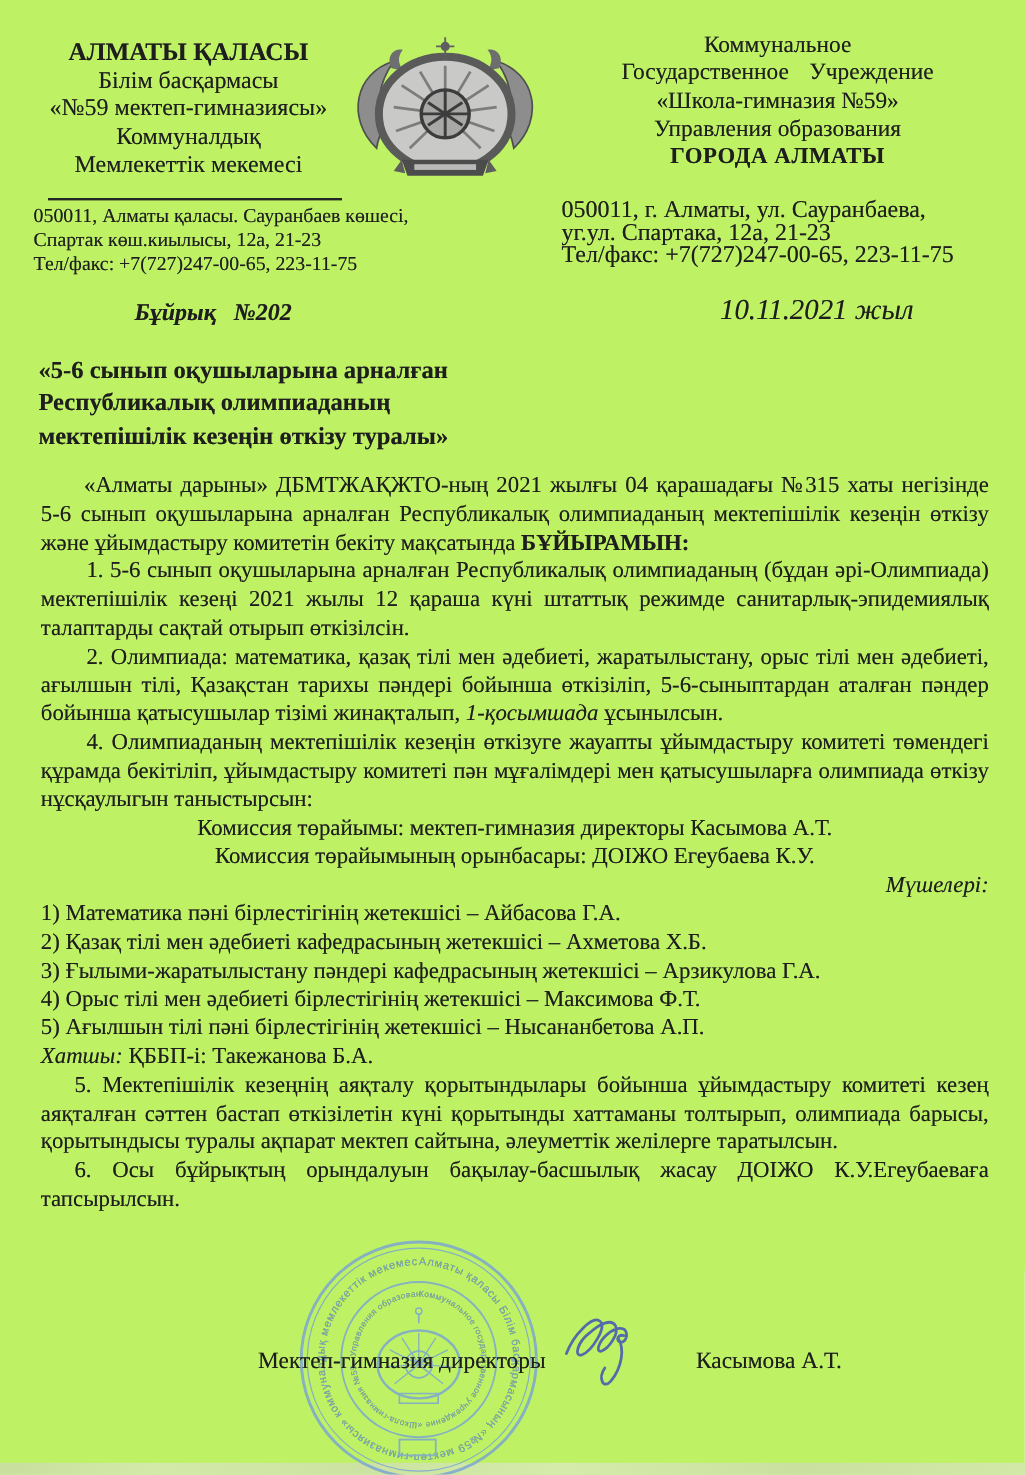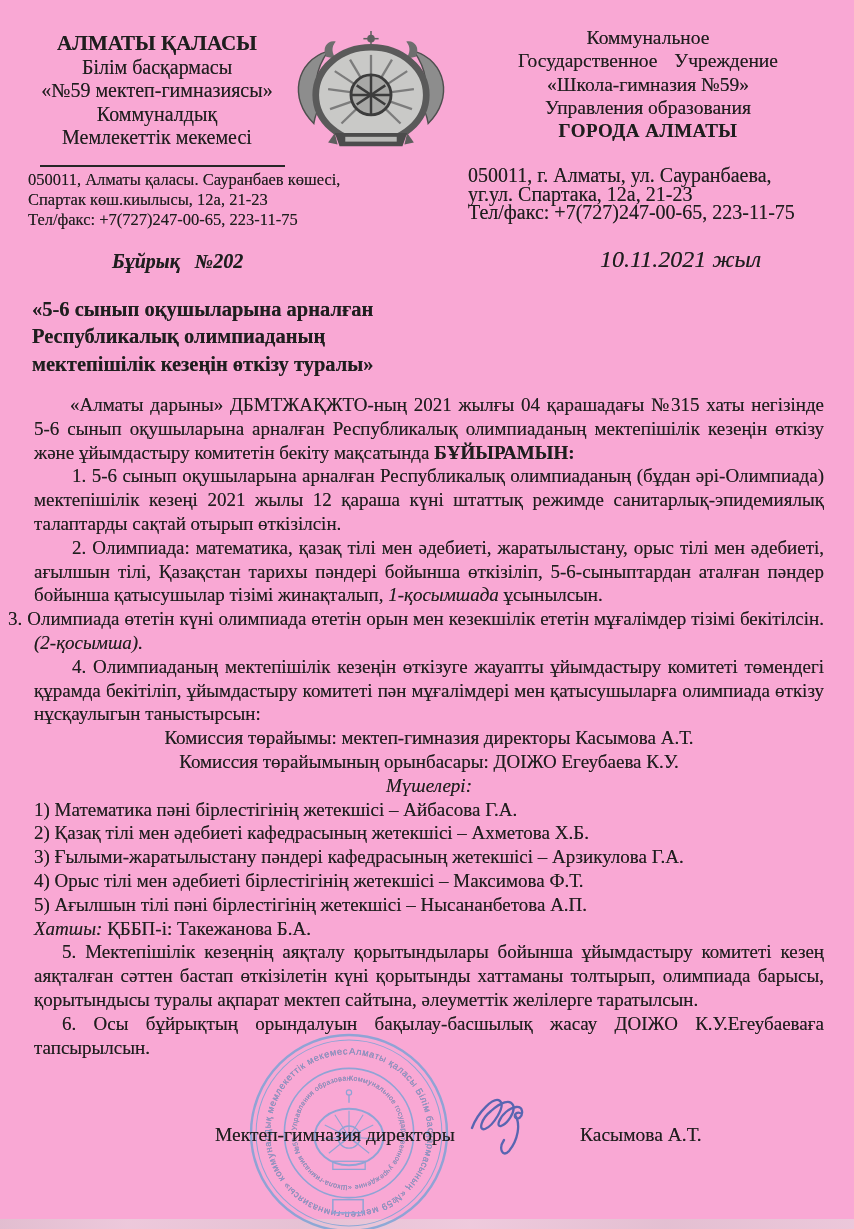--- a/index.html
+++ b/index.html
@@ -1,18 +1,18 @@
 <!DOCTYPE html>
 <html><head>
 <meta charset="utf-8">
 <style>
   html,body{margin:0;padding:0;background:#e8e8e6;}
   .page{
     position:relative;width:854px;height:1229px;margin:0 auto;
-    background:#f9a8d4;overflow:hidden;
+    background:#bef264;overflow:hidden;
     font-family:"Liberation Serif","DejaVu Serif",serif;
     color:#1e1e1e;
     text-shadow:0 0 .5px rgba(25,25,25,.55);
   }
   
   .lh-left{position:absolute;left:20px;top:32px;width:274px;text-align:center;font-size:20px;line-height:23.5px;}
   .lh-left .l0{font-weight:bold;font-size:21px;}
   .lh-right{position:absolute;left:452px;top:26px;width:392px;text-align:center;font-size:19.5px;line-height:23.3px;}
   .lh-right .wide{word-spacing:12px;}
   .lh-right .l4{font-weight:bold;font-size:19px;letter-spacing:.5px;}
@@ -26,21 +26,21 @@
   
   .title{position:absolute;left:32px;top:296px;width:460px;font-size:20.5px;font-weight:bold;line-height:27.3px;}
   
   .body{position:absolute;left:34px;top:393px;width:790px;font-size:19px;line-height:23.8px;text-align:justify;}
   .body p{margin:0;padding:0;}
   .ind36{text-indent:36px;}
   .ind38{text-indent:38px;}
   .ind28{text-indent:28px;}
   .hang3{padding-left:78px;text-indent:-26px;}
   .pl26{padding-left:26px;text-align:center;}
-  .pl24{padding-left:24px;text-align:center;}
+  .pl24{padding-left:24px;text-align:right;}
   .pl64{padding-left:64px;text-align:left;}
   .member{padding-left:2px;text-align:left;}
   .member-first{padding-left:106px;}
   .it{font-style:italic;}
   .bd{font-weight:bold;}
   
   .sig-role{position:absolute;left:215px;top:1124px;font-size:19.5px;z-index:3;}
   .sig-name{position:absolute;left:580px;top:1124px;font-size:19.5px;z-index:3;}
   .sig-svg{position:absolute;left:466px;top:1088px;z-index:4;}
   .stamp{position:absolute;left:248px;top:1032px;z-index:2;opacity:.82;filter:blur(.3px);}
@@ -131,21 +131,20 @@
   <div class="title">
     <div>«5-6 сынып оқушыларына арналған</div>
     <div>Республикалық олимпиаданың</div>
     <div>мектепішілік кезеңін өткізу туралы»</div>
   </div>
 
   <div class="body">
     <p class="ind36"><span>«Алматы дарыны» ДБМТЖАҚЖТО-ның 2021 жылғы 04 қарашадағы №315 хаты негізінде 5-6 сынып оқушыларына арналған Республикалық олимпиаданың мектепішілік кезеңін өткізу және ұйымдастыру комитетін бекіту мақсатында </span><span class="bd">БҰЙЫРАМЫН:</span></p>
     <p class="ind38">1.  5-6 сынып оқушыларына арналған Республикалық олимпиаданың (бұдан әрі-Олимпиада)  мектепішілік кезеңі 2021 жылы 12 қараша күні штаттық режимде санитарлық-эпидемиялық талаптарды сақтай отырып өткізілсін.</p>
     <p class="ind38"><span>2.  Олимпиада: математика, қазақ тілі мен әдебиеті, жаратылыстану, орыс тілі мен әдебиеті, ағылшын тілі, Қазақстан тарихы пәндері бойынша өткізіліп, 5-6-сыныптардан аталған пәндер бойынша қатысушылар тізімі жинақталып, </span><span class="it">1-қосымшада</span><span> ұсынылсын.</span></p>
-    <p class="hang3"><span>3.  Олимпиада өтетін күні олимпиада өтетін орын мен кезекшілік ететін мұғалімдер тізімі бекітілсін. </span><span class="it">(2-қосымша).</span></p>
     <p class="ind38">4.  Олимпиаданың мектепішілік кезеңін өткізуге жауапты ұйымдастыру комитеті төмендегі құрамда бекітіліп, ұйымдастыру комитеті пән мұғалімдері мен қатысушыларға олимпиада өткізу нұсқаулыгын таныстырсын:</p>
     <p class="pl26">Комиссия төрайымы: мектеп-гимназия директоры Касымова А.Т.</p>
     <p class="pl26">Комиссия төрайымының орынбасары: ДОІЖО Егеубаева К.У.</p>
     <p class="pl24 it">Мүшелері:</p>
     <p class="member member-first">1)  Математика пәні бірлестігінің жетекшісі – Айбасова Г.А.</p>
     <p class="member">2)  Қазақ тілі мен әдебиеті кафедрасының жетекшісі – Ахметова Х.Б.</p>
     <p class="member">3)  Ғылыми-жаратылыстану пәндері кафедрасының жетекшісі – Арзикулова Г.А.</p>
     <p class="member">4)  Орыс тілі мен әдебиеті бірлестігінің жетекшісі – Максимова Ф.Т.</p>
     <p class="member">5)  Ағылшын тілі пәні бірлестігінің жетекшісі – Нысананбетова А.П.</p>
     <p class="pl64"><span class="it">Хатшы:</span><span> ҚББП-і: Такежанова Б.А.</span></p>

